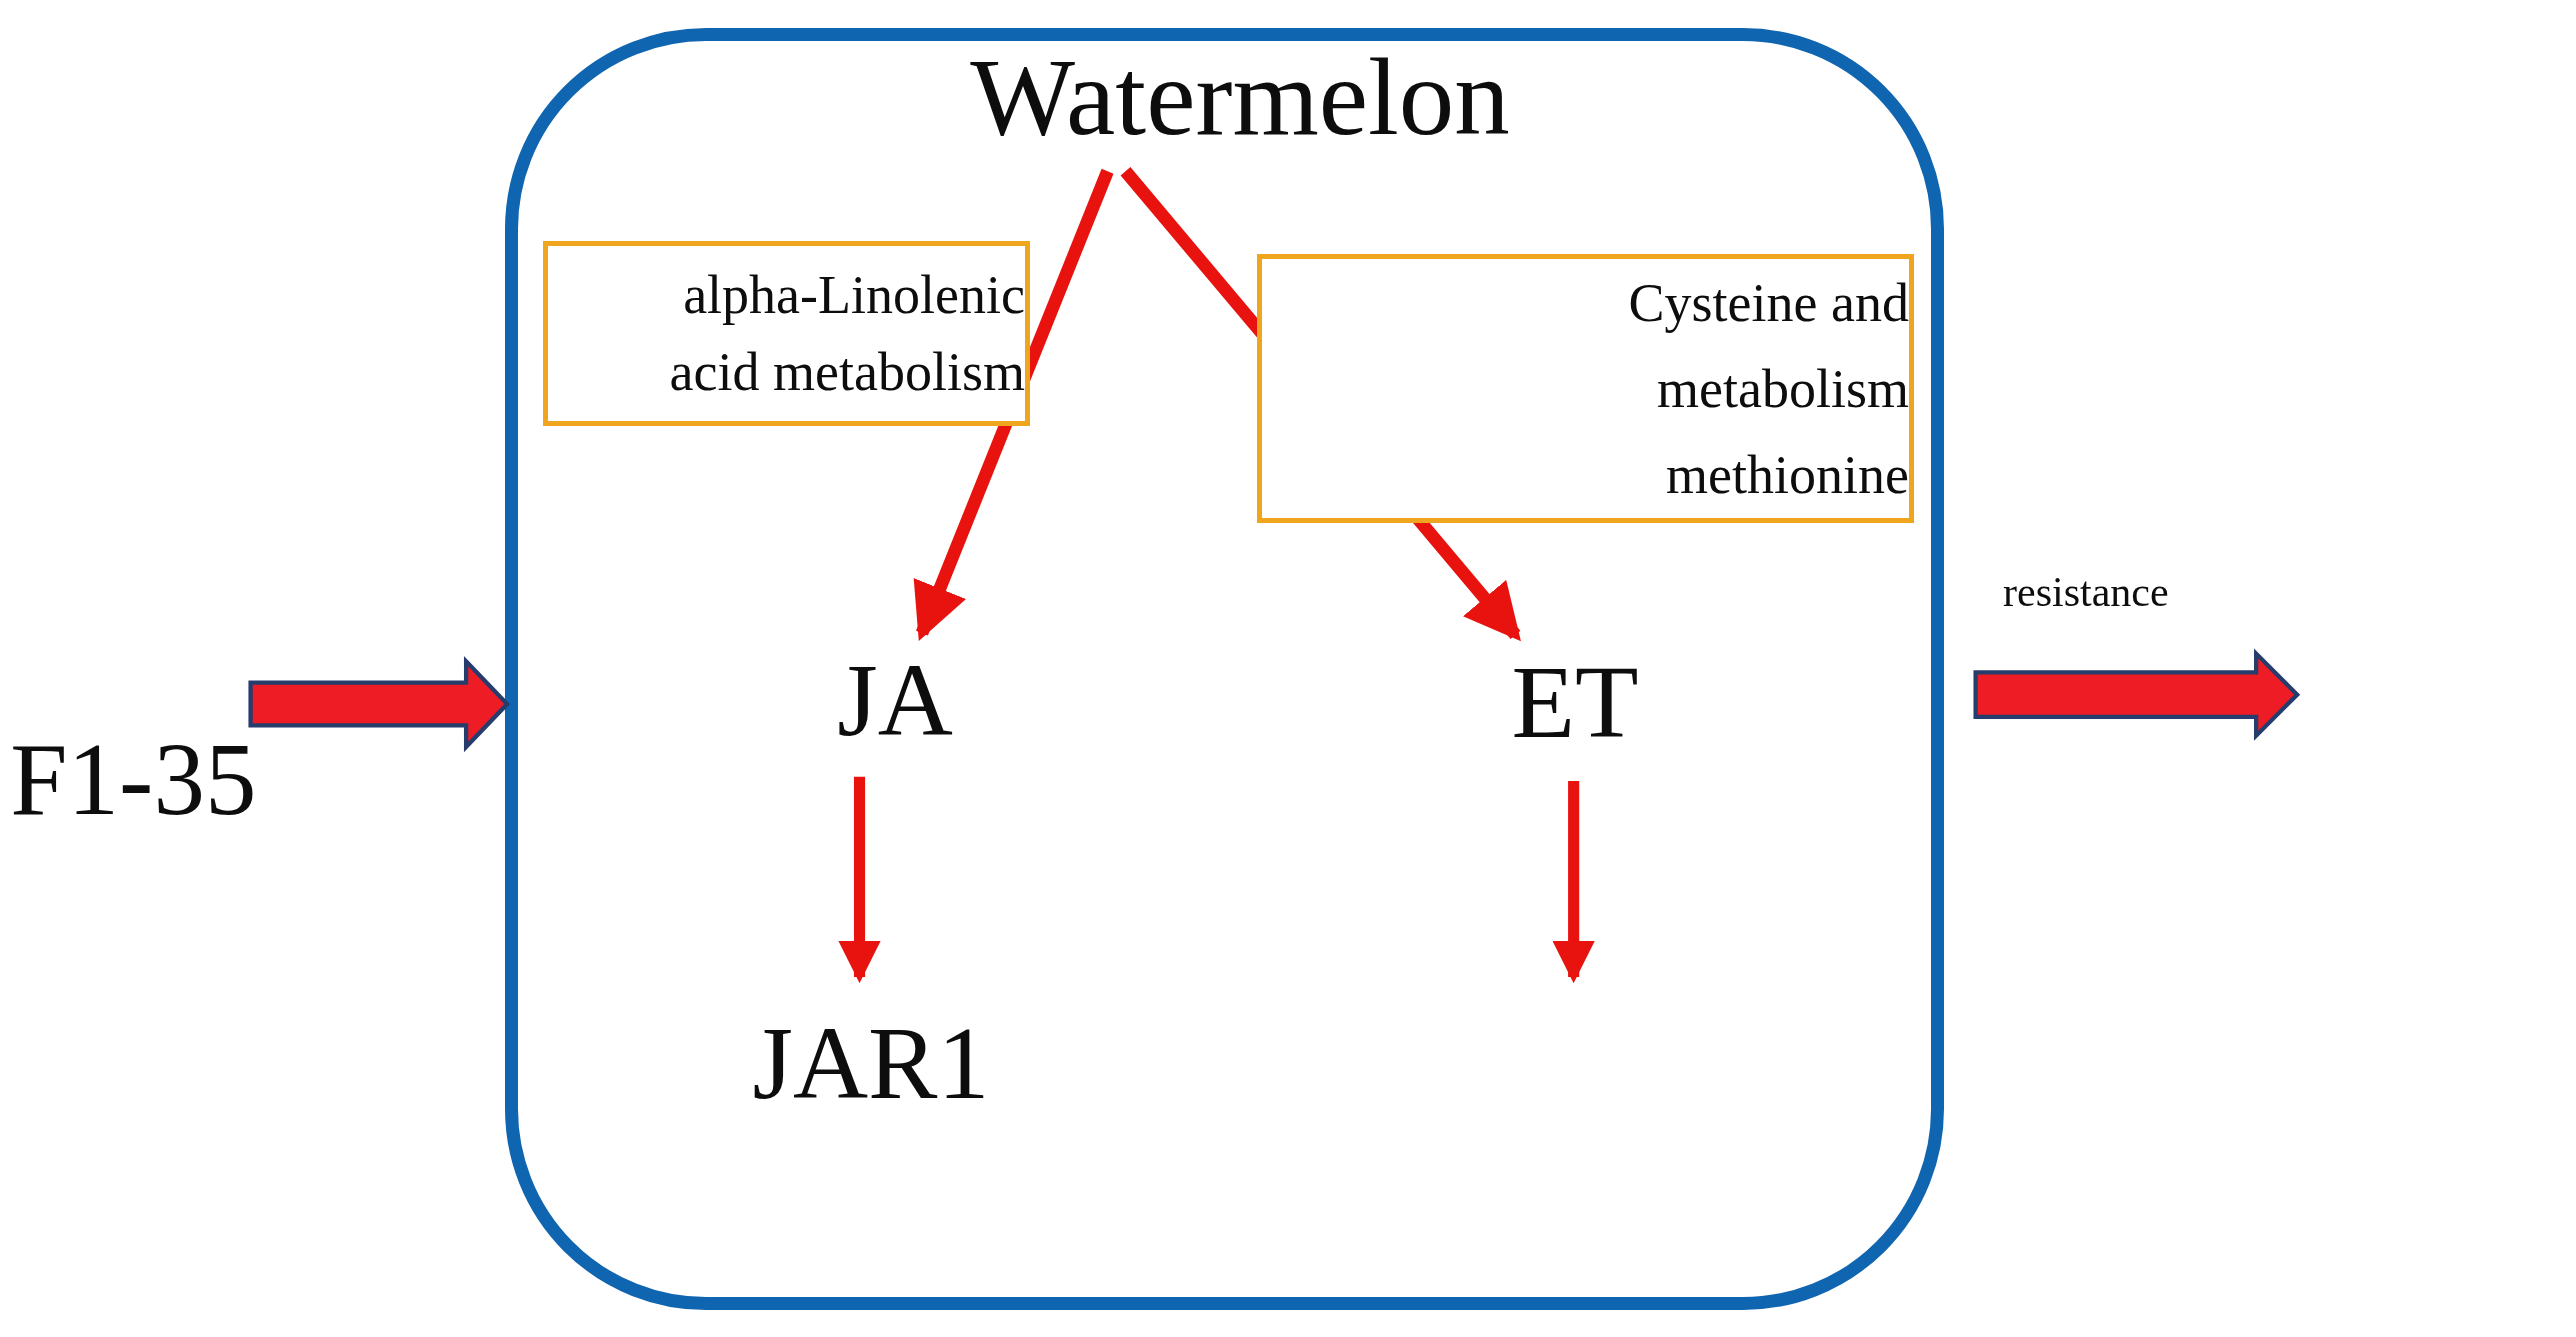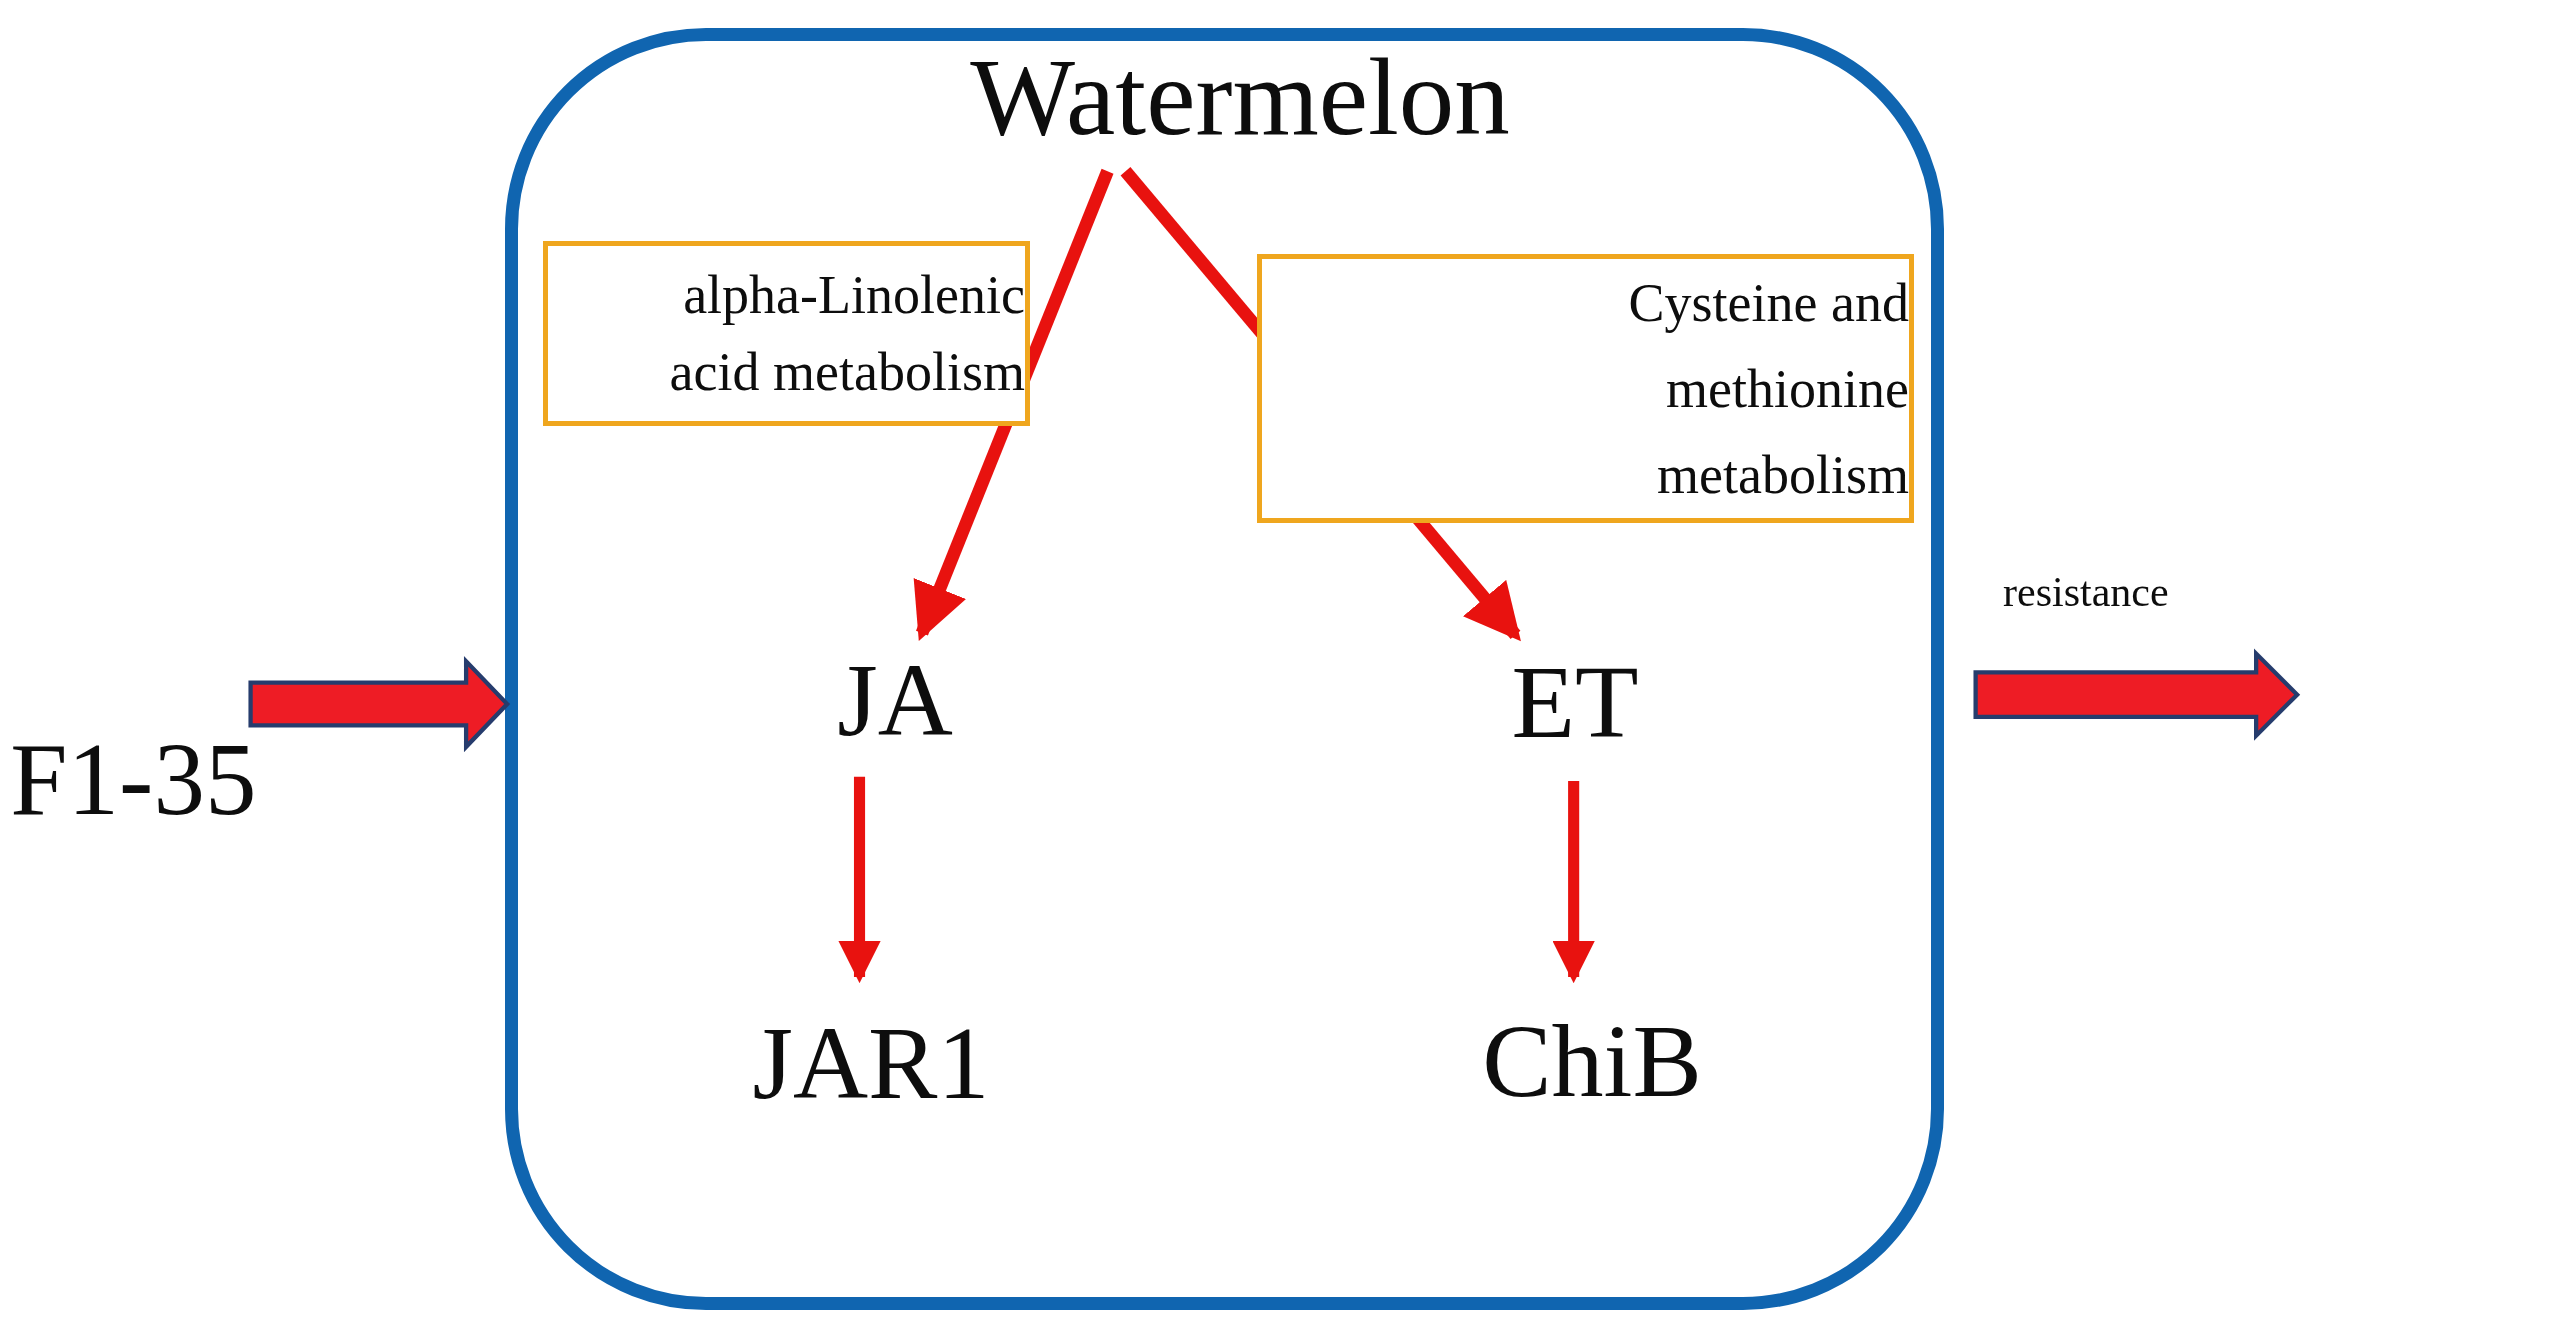--- a/index.html
+++ b/index.html
@@ -135,26 +135,25 @@
 
   <div class="title">Watermelon</div>
 
   <div class="pathway-box box-alpha">
     <div class="line">alpha-Linolenic</div>
     <div class="line">acid metabolism</div>
   </div>
 
   <div class="pathway-box box-cysteine">
     <div class="line">Cysteine and</div>
+    <div class="line">metabolism</div>
     <div class="line">methionine</div>
-    <div class="line">metabolism</div>
   </div>
 
   <div class="node-label label-ja">JA</div>
   <div class="node-label label-et">ET</div>
   <div class="node-label label-jar1">JAR1</div>
-  <div class="node-label label-chib">ChiB</div>
 
   <div class="side-label label-f135">F1-35</div>
   <div class="label-resistance">resistance</div>
 
 </div>
 
 
 </body></html>

